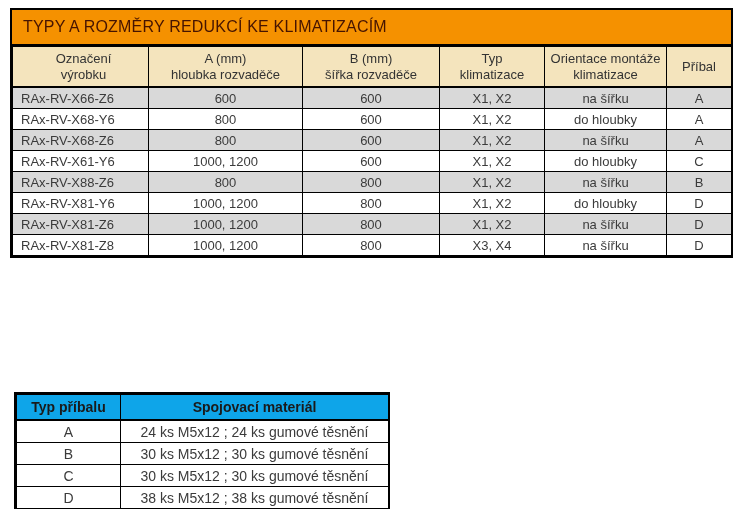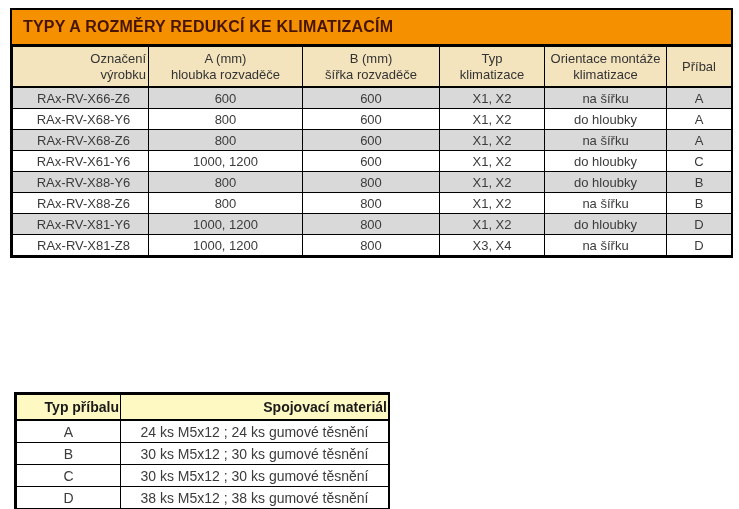--- a/index.html
+++ b/index.html
@@ -12,21 +12,21 @@
   }
   
   .main-wrap {
     position:absolute; left:10px; top:8px; width:719px;
     border:2px solid #000;
     box-sizing:content-box;
   }
   .title-bar {
     background:#F59100;
     color:#461400;
-    font-weight:bold;
+    font-weight:normal;
     font-size:16px;
     height:34px; line-height:34px;
     padding-left:11px;
     border-bottom:2px solid #000;
     letter-spacing:0.2px;
   }
   table { border-collapse:collapse; width:100%; table-layout:fixed; }
   .main-table th {
     background:#F4E4BD;
     font-weight:normal;
@@ -34,48 +34,48 @@
     color:#333333;
     height:39px;
     border:1px solid #000;
     border-bottom:2px solid #000;
     text-align:center;
     vertical-align:middle;
     white-space:pre-line;
     line-height:16px;
     padding:0 2px;
   }
-  .main-table th.left { text-align:right; padding-left:8px; }
+  .main-table th.left { text-align:center; padding-left:8px; }
   .main-table td {
     font-size:13px;
     color:#3B3B3B;
     height:20px;
     border:1px solid #000;
     text-align:center;
     vertical-align:middle;
     padding:0 2px;
   }
-  .main-table td.left { text-align:center; padding-left:8px; }
+  .main-table td.left { text-align:left; padding-left:8px; }
   .main-table tbody tr:nth-child(odd) { background:#D9D9D9; }
   .main-table tbody tr:nth-child(even) { background:#ffffff; }
   
   .acc-wrap {
     position:absolute; left:14px; top:392px; width:372px;
     border:2px solid #000;
     box-sizing:content-box;
   }
   .acc-table th {
-    background:#fef9c3;
+    background:#0ea5e9;
     font-weight:bold;
     font-size:14px;
     color:#1a1a1a;
     height:22px;
     border:1px solid #000;
     border-bottom:2px solid #000;
-    text-align:right;
+    text-align:center;
     vertical-align:middle;
   }
   .acc-table td {
     font-size:14px;
     color:#3B3B3B;
     height:19px;
     border:1px solid #000;
     text-align:center;
     vertical-align:middle;
     background:#ffffff;
@@ -137,41 +137,41 @@
       </tr>
       <tr>
         <td class="left">RAx-RV-X61-Y6</td>
         <td>1000, 1200</td>
         <td>600</td>
         <td>X1, X2</td>
         <td>do hloubky</td>
         <td>C</td>
       </tr>
       <tr>
-        <td class="left">RAx-RV-X88-Y6</td>
-        <td>800</td>
+        <td class="left">RAx-RV-X88-Z6</td>
+        <td>800</td>
+        <td>800</td>
+        <td>X1, X2</td>
+        <td>na šířku</td>
+        <td>B</td>
+      </tr>
+      <tr>
+        <td class="left">RAx-RV-X81-Y6</td>
+        <td>1000, 1200</td>
         <td>800</td>
         <td>X1, X2</td>
         <td>do hloubky</td>
-        <td>B</td>
-      </tr>
-      <tr>
-        <td class="left">RAx-RV-X88-Z6</td>
-        <td>800</td>
-        <td>800</td>
-        <td>X1, X2</td>
-        <td>na šířku</td>
-        <td>B</td>
-      </tr>
-      <tr>
-        <td class="left">RAx-RV-X81-Y6</td>
-        <td>1000, 1200</td>
-        <td>800</td>
-        <td>X1, X2</td>
-        <td>do hloubky</td>
+        <td>D</td>
+      </tr>
+      <tr>
+        <td class="left">RAx-RV-X81-Z6</td>
+        <td>1000, 1200</td>
+        <td>800</td>
+        <td>X1, X2</td>
+        <td>na šířku</td>
         <td>D</td>
       </tr>
       <tr>
         <td class="left">RAx-RV-X81-Z8</td>
         <td>1000, 1200</td>
         <td>800</td>
         <td>X3, X4</td>
         <td>na šířku</td>
         <td>D</td>
       </tr>

